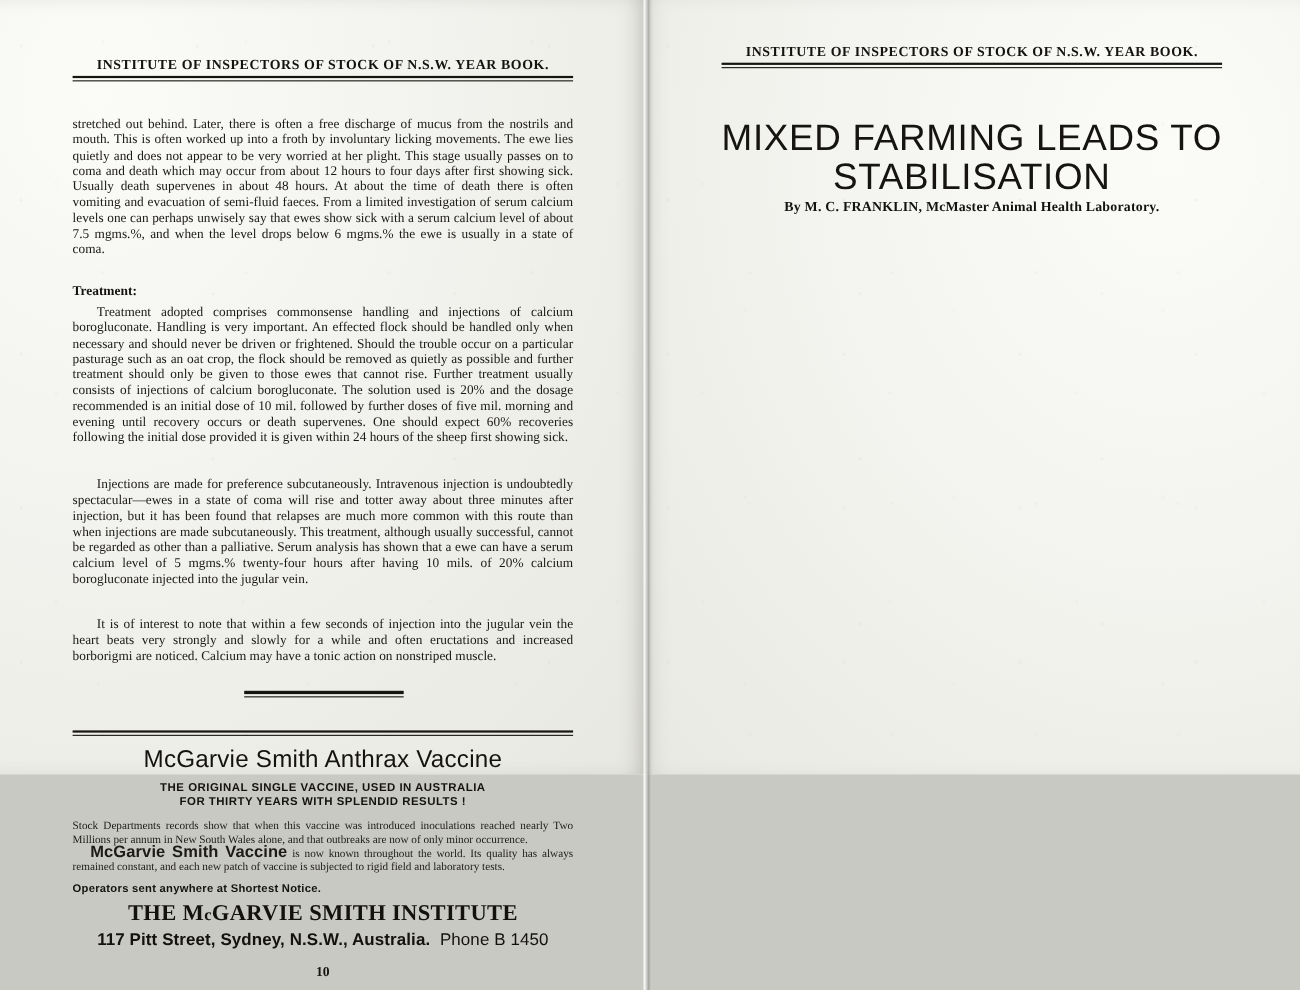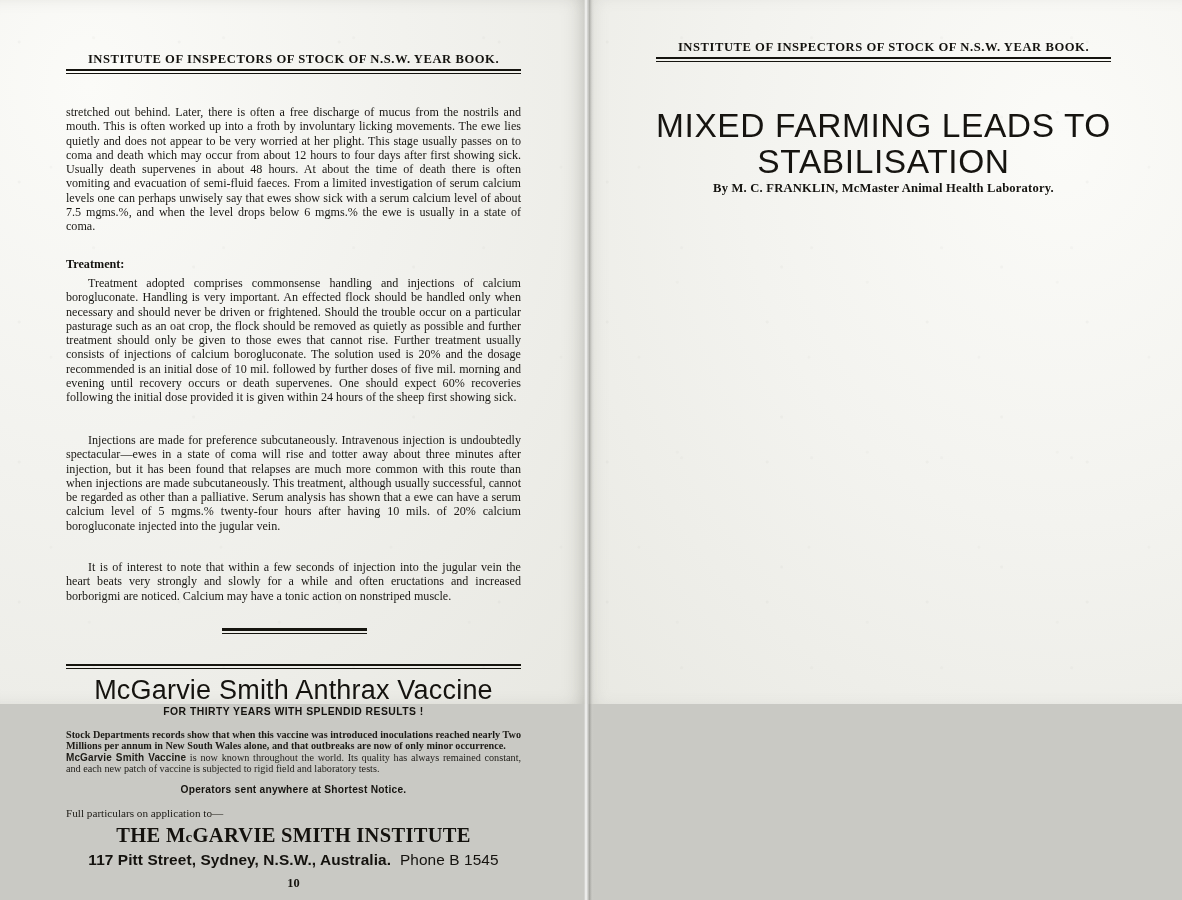--- a/index.html
+++ b/index.html
@@ -73,36 +73,36 @@
   }
 
   
   .orn{height:0;border-top:3px solid #16150f;border-bottom:1.6px solid #16150f;
        padding-bottom:1.5px;}
   .fullrule{border-top:2.6px solid #16150f;border-bottom:1.4px solid #16150f;height:1.6px;}
 
   
   .ad-title{
     font-family:"Liberation Sans", sans-serif;
-    font-weight:400;font-size:27px;letter-spacing:.2px;
+    font-weight:400;font-size:22px;letter-spacing:.2px;
     color:#15130f;text-align:center;line-height:32px;
   }
   .ad-sub{
     font-family:"Liberation Sans", sans-serif;font-weight:bold;
     font-size:10.4px;letter-spacing:.45px;text-align:center;color:#15130f;
     line-height:12.5px;
   }
   .ad-body{
     font-family:"Liberation Serif", serif;font-size:10.2px;line-height:11.6px;
     text-align:justify;color:#1d1b16;
   }
-  .ad-body b{font-family:"Liberation Sans",sans-serif;font-size:10px;letter-spacing:.1px;}
+  .ad-body b{font-family:"Liberation Sans",sans-serif;font-size:15px;letter-spacing:.1px;margin-left:16px;}
   .ad-oper{
     font-family:"Liberation Sans",sans-serif;font-weight:bold;font-size:10.2px;
-    text-align:center;color:#15130f;letter-spacing:.25px;
+    color:#15130f;letter-spacing:.25px;
   }
   .ad-full{font-family:"Liberation Serif",serif;font-size:11.2px;color:#1d1b16;}
   .ad-inst{
     font-family:"Liberation Serif",serif;font-weight:bold;font-size:20.5px;
     text-align:center;color:#14120e;letter-spacing:.3px;
   }
   .ad-inst .sm{font-size:15px;}
   .ad-addr{
     font-family:"Liberation Sans",sans-serif;font-weight:bold;font-size:15.4px;
     text-align:center;color:#14120e;letter-spacing:.1px;
@@ -146,32 +146,32 @@
     <div class="col bodytext" style="left:66px;top:560px;width:455px;">
       <p class="indent">It is of interest to note that within a few seconds of injection into the jugular vein the heart beats very strongly and slowly for a while and often eructations and increased borborigmi are noticed.  Calcium may have a tonic action on nonstriped muscle.</p>
     </div>
 
     <div class="col orn" style="left:222px;top:628px;width:145px;"></div>
 
     <div class="col fullrule" style="left:66px;top:664px;width:455px;"></div>
 
     <div class="col" style="left:66px;top:674px;width:455px;">
       <div class="ad-title">McGarvie Smith Anthrax Vaccine</div>
+      <div class="ad-sub" style="margin-top:5px;">THE ORIGINAL SINGLE VACCINE, USED IN AUSTRALIA</div>
       <div class="ad-sub">FOR  THIRTY  YEARS  WITH  SPLENDID  RESULTS !</div>
 
-      <div class="ad-body" style="margin-top:10px;font-weight:bold;">Stock Departments records show that when this vaccine was introduced inoculations reached nearly Two Millions per annum in New South Wales alone, and that outbreaks are now of only minor occurrence.</div>
+      <div class="ad-body" style="margin-top:10px;">Stock Departments records show that when this vaccine was introduced inoculations reached nearly Two Millions per annum in New South Wales alone, and that outbreaks are now of only minor occurrence.</div>
       <div class="ad-body"><b>McGarvie Smith Vaccine</b><span> is now known throughout the world.  Its quality has always remained constant, and each new patch of vaccine is subjected to rigid field and laboratory tests.</span></div>
 
       <div class="ad-oper" style="margin-top:9px;">Operators sent anywhere at Shortest Notice.</div>
 
-      <div class="ad-full" style="margin-top:12px;">Full particulars on application to—</div>
 
       <div class="ad-inst" style="margin-top:5px;"><span>THE M</span><span class="sm">c</span><span>GARVIE SMITH INSTITUTE</span></div>
 
-      <div class="ad-addr" style="margin-top:4px;"><span>117 Pitt Street, Sydney, N.S.W., Australia.</span>&nbsp;&nbsp;<span class="ph">Phone B 1545</span></div>
+      <div class="ad-addr" style="margin-top:4px;"><span>117 Pitt Street, Sydney, N.S.W., Australia.</span>&nbsp;&nbsp;<span class="ph">Phone B 1450</span></div>
     </div>
 
     <div class="col folio" style="left:66px;top:876px;width:455px;">10</div>
   </div>
 
   <div class="page page-right">
     <div class="grain"></div>
 
     <div class="col" style="left:68px;top:40px;width:455px;">
       <div class="runhead">INSTITUTE OF INSPECTORS OF STOCK OF N.S.W. YEAR BOOK.</div>

